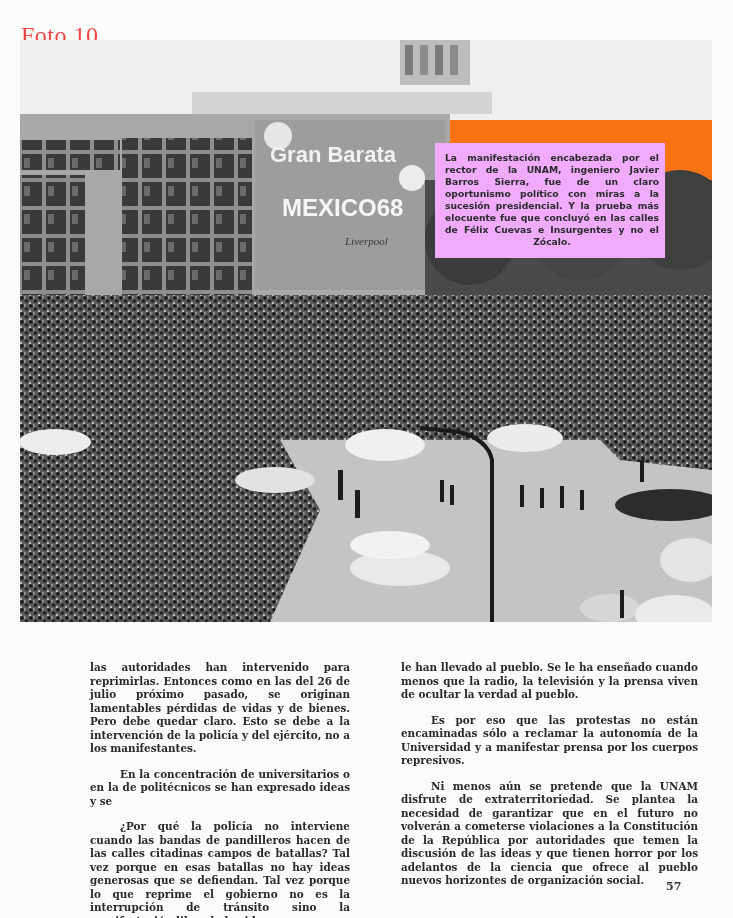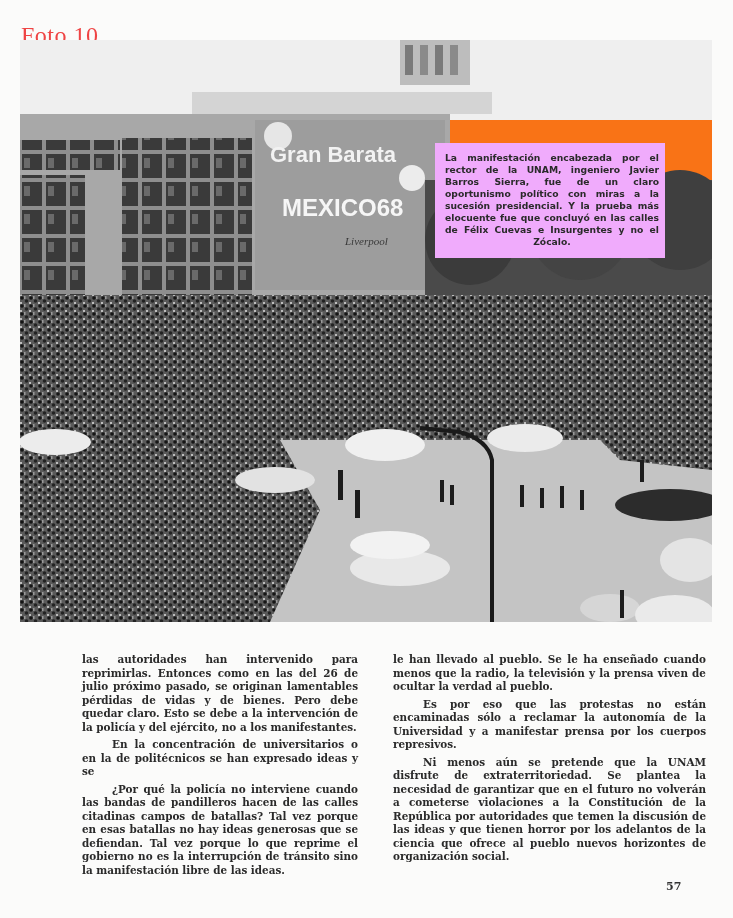--- a/index.html
+++ b/index.html
@@ -23,21 +23,21 @@
     text-align: center;
     margin-top: 32px;
   }
   .caption-box p { margin: 0; text-align: justify; text-align-last: center; }
   .col {
     position: absolute; top: 649px; font-family: "DejaVu Serif", serif; font-weight: bold;
     font-size: 10.4px; line-height: 13.5px; color: #2a2a2a; text-align: justify;
   }
   .col.left { left: 78px; width: 284px; }
   .col.right { left: 389px; width: 321px; }
-  .col p { margin: 4px; }
+  .col p { margin: 12px; }
   .col p.indent { text-indent: 30px; }
   .pagenum {
     position: absolute; left: 666px; top: 880px; font-family: "DejaVu Serif", serif; font-size: 11px;
     font-weight: bold; color: #333;
   }
 </style>
 </head>
 <body>
 
 <div class="heading">Foto 10</div>

